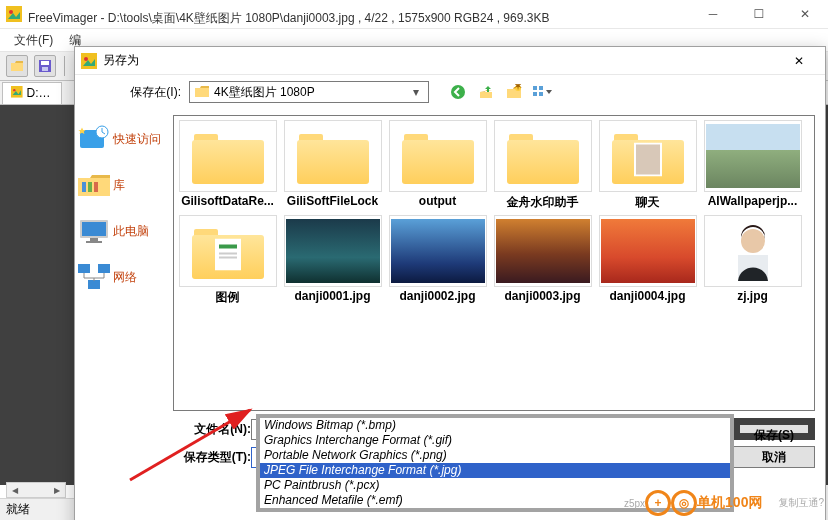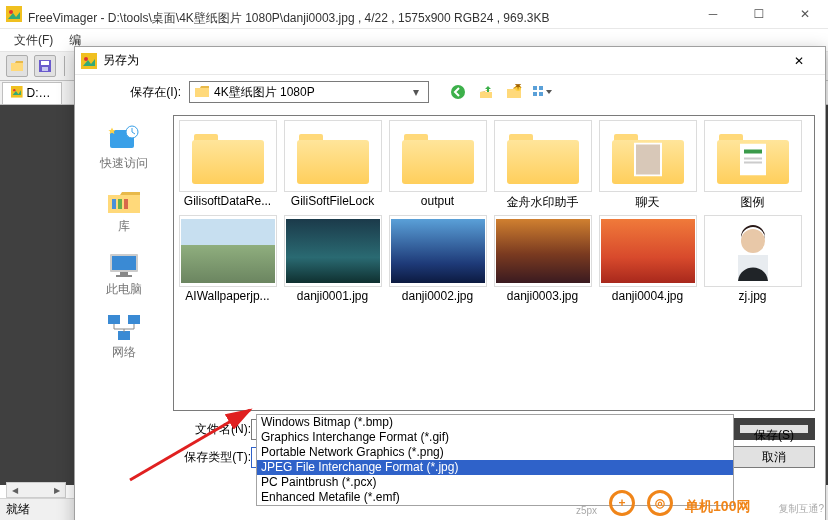--- a/index.html
+++ b/index.html
@@ -30,39 +30,39 @@
 .row-lookin { height: 34px; display: flex; align-items: center; padding: 0 10px 0 26px; }
 .row-lookin .lbl { width: 80px; text-align: right; }
 .row-lookin .sel { margin-left: 8px; height: 22px; border: 1px solid #7a7a7a; width: 240px; background: #fff; display: flex; align-items: center; padding: 0 4px; }
 .row-lookin .sel .ico { width: 16px; height: 16px; margin-right: 4px; }
 .row-lookin .sel .txt { flex: 1; }
 .row-lookin .sel .dd { width: 16px; text-align: center; color: #555; }
 .row-lookin .ibtns { display: flex; gap: 6px; margin-left: 18px; }
 .row-lookin .ibtns .ib { width: 22px; height: 22px; display: flex; align-items: center; justify-content: center; }
 .dlg-body { display: flex; height: 362px; }
 .places { width: 98px; border-right: none; padding-top: 14px; }
-.places .pitem { display: flex; flex-direction: column; align-items: center; margin-bottom: 14px; color: #737373; }
+.places .pitem { display: flex; flex-direction: row; align-items: center; margin-bottom: 14px; color: #c2410c; }
 .places .pitem .pic { width: 38px; height: 32px; display: flex; align-items: center; justify-content: center; }
-.filepane-wrap { flex: 1; padding: 6px 10px 0 0; overflow: hidden; }
+.filepane-wrap { flex: 1; padding: 6px 10px 0 0; overflow: hidden; font-weight: bold; }
 .filepane { border: 1px solid #7a7a7a; height: 296px; overflow: hidden; }
 .grid { display: flex; flex-wrap: wrap; gap: 4px 2px; padding: 4px 2px; }
 .fitem { width: 103px; display: flex; flex-direction: column; align-items: center; }
 .fitem .thumb { width: 98px; height: 72px; border: 1px solid #dcdcdc; background: #fff; display: flex; align-items: center; justify-content: center; overflow: hidden; }
 .fitem .cap { margin-top: 2px; text-align: center; width: 98px; white-space: nowrap; overflow: hidden; text-overflow: ellipsis; }
 .bottom-rows { padding: 4px 0 0 0; }
 .brow { display: flex; align-items: center; height: 28px; }
 .brow .lbl { width: 78px; text-align: right; padding-left: 2px; }
 .brow .txtfield { flex: 1; height: 21px; border: 1px solid #7a7a7a; background: #fff; padding: 0 4px; font-family: "SimSun", monospace; position: relative; display: flex; align-items: center; }
 .brow .txtfield .dd { position: absolute; right: 2px; top: 2px; width: 16px; height: 15px; display: flex; align-items: center; justify-content: center; color: #555; font-size: 9px; }
 .brow .btn { margin-left: 12px; width: 82px; height: 22px; border: 1px solid #7a7a7a; background: #e1e1e1; text-align: center; line-height: 20px; }
-.dropdown-list { position: absolute; border: 1px solid #a3a3a3; background: #fff; font-family: "SimSun", "Consolas", monospace; }
+.dropdown-list { position: absolute; border: 4px solid #a3a3a3; background: #fff; font-family: "SimSun", "Consolas", monospace; font-style: italic; }
 .dropdown-list .opt { padding: 0 4px; height: 15px; line-height: 15px; white-space: nowrap; }
 .dropdown-list .opt.sel { background: #2f62c9; color: #fff; }
 .arrow-annot { position: absolute; pointer-events: none; }
-.watermark { position: absolute; right: 4px; bottom: 4px; display: flex; align-items: flex-end; gap: 12px; }
+.watermark { position: absolute; right: 4px; bottom: 4px; display: flex; align-items: center; gap: 0; }
 .watermark .circ { width: 26px; height: 26px; border: 3px solid #f08519; border-radius: 50%; display: flex; align-items: center; justify-content: center; color: #f08519; font-weight: bold; }
 .watermark .txt { color: #f08519; font-weight: bold; font-size: 14px; }
 .watermark .sub { color: #aaa; font-size: 10px; margin-left: 16px; }
 
 .foldericon { width: 72px; height: 56px; position: relative; }
 .foldericon::before { content: ""; position: absolute; left: 2px; top: 6px; width: 24px; height: 10px; background: #ffd97a; border-radius: 2px 2px 0 0; }
 .foldericon::after { content: ""; position: absolute; left: 0; top: 12px; width: 72px; height: 44px; background: linear-gradient(#ffe59a,#ffcf5c); border-radius: 3px; }
 .foldericon .inner { position: absolute; left: 50%; top: 60%; transform: translate(-50%,-50%); z-index: 2; font-size: 20px; }
 
 .photo { width: 94px; height: 64px; }
@@ -272,36 +272,36 @@
                   <span class="inner"><svg width="28" height="34" viewBox="0 0 28 34">
                       <rect width="28" height="34" fill="#fff"></rect>
                       <rect x="2" y="2" width="24" height="30" fill="#d8c8b8"></rect>
                     </svg></span>
                 </div>
               </div>
               <div class="cap">聊天</div>
             </div>
             <div class="fitem">
               <div class="thumb">
+                <div class="photo" style="background:linear-gradient(#c7dff0 40%,#8fae7e 41%,#6b8560);"></div>
+              </div>
+              <div class="cap">AIWallpaperjp...</div>
+            </div>
+            <div class="fitem">
+              <div class="thumb">
                 <div class="foldericon">
                   <span class="inner"><svg width="26" height="32" viewBox="0 0 26 32">
                       <rect width="26" height="32" fill="#fff"></rect>
                       <rect x="4" y="6" width="18" height="4" fill="#3a9a4a"></rect>
                       <rect x="4" y="14" width="18" height="2" fill="#ccc"></rect>
                       <rect x="4" y="18" width="18" height="2" fill="#ccc"></rect>
                     </svg></span>
                 </div>
               </div>
               <div class="cap">图例</div>
-            </div>
-            <div class="fitem">
-              <div class="thumb">
-                <div class="photo" style="background:linear-gradient(#c7dff0 40%,#8fae7e 41%,#6b8560);"></div>
-              </div>
-              <div class="cap">AIWallpaperjp...</div>
             </div>
             <div class="fitem">
               <div class="thumb">
                 <div class="photo" style="background:linear-gradient(#1b3a4a,#2a6a72 60%,#0f3030);"></div>
               </div>
               <div class="cap">danji0001.jpg</div>
             </div>
             <div class="fitem">
               <div class="thumb">
                 <div class="photo" style="background:linear-gradient(#5aa0d8,#1e3a78 70%,#0c1a40);"></div>

